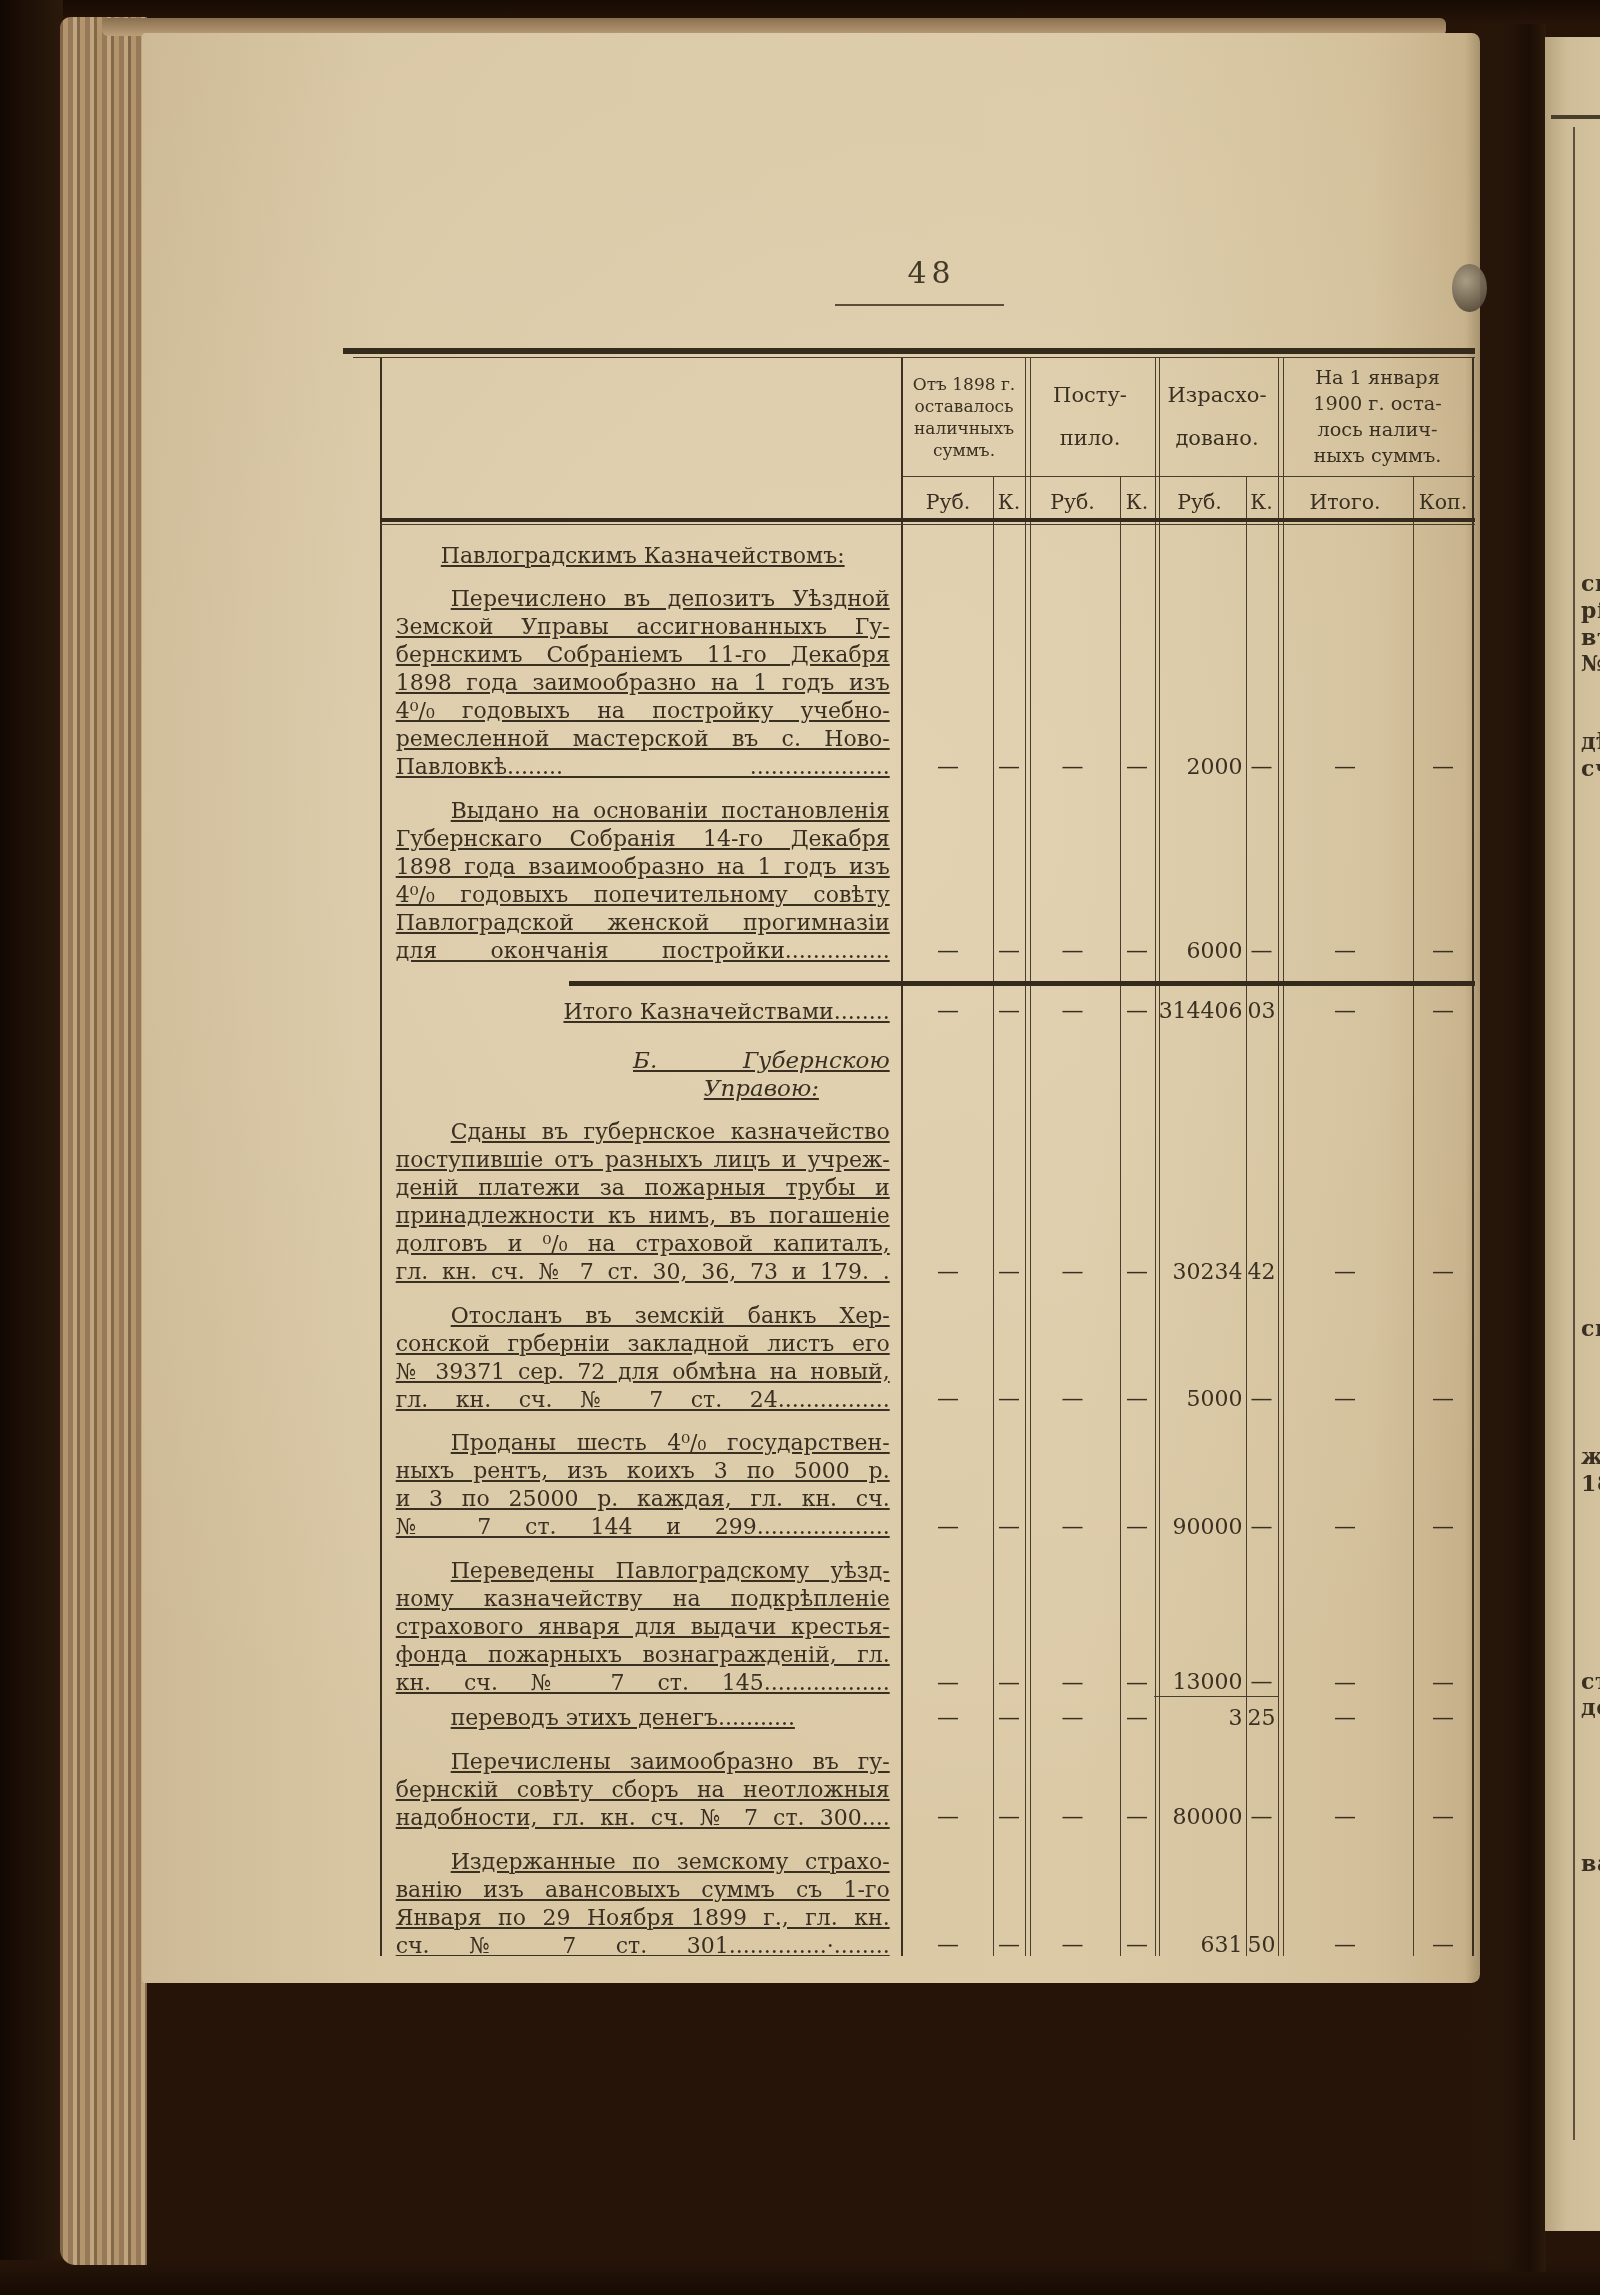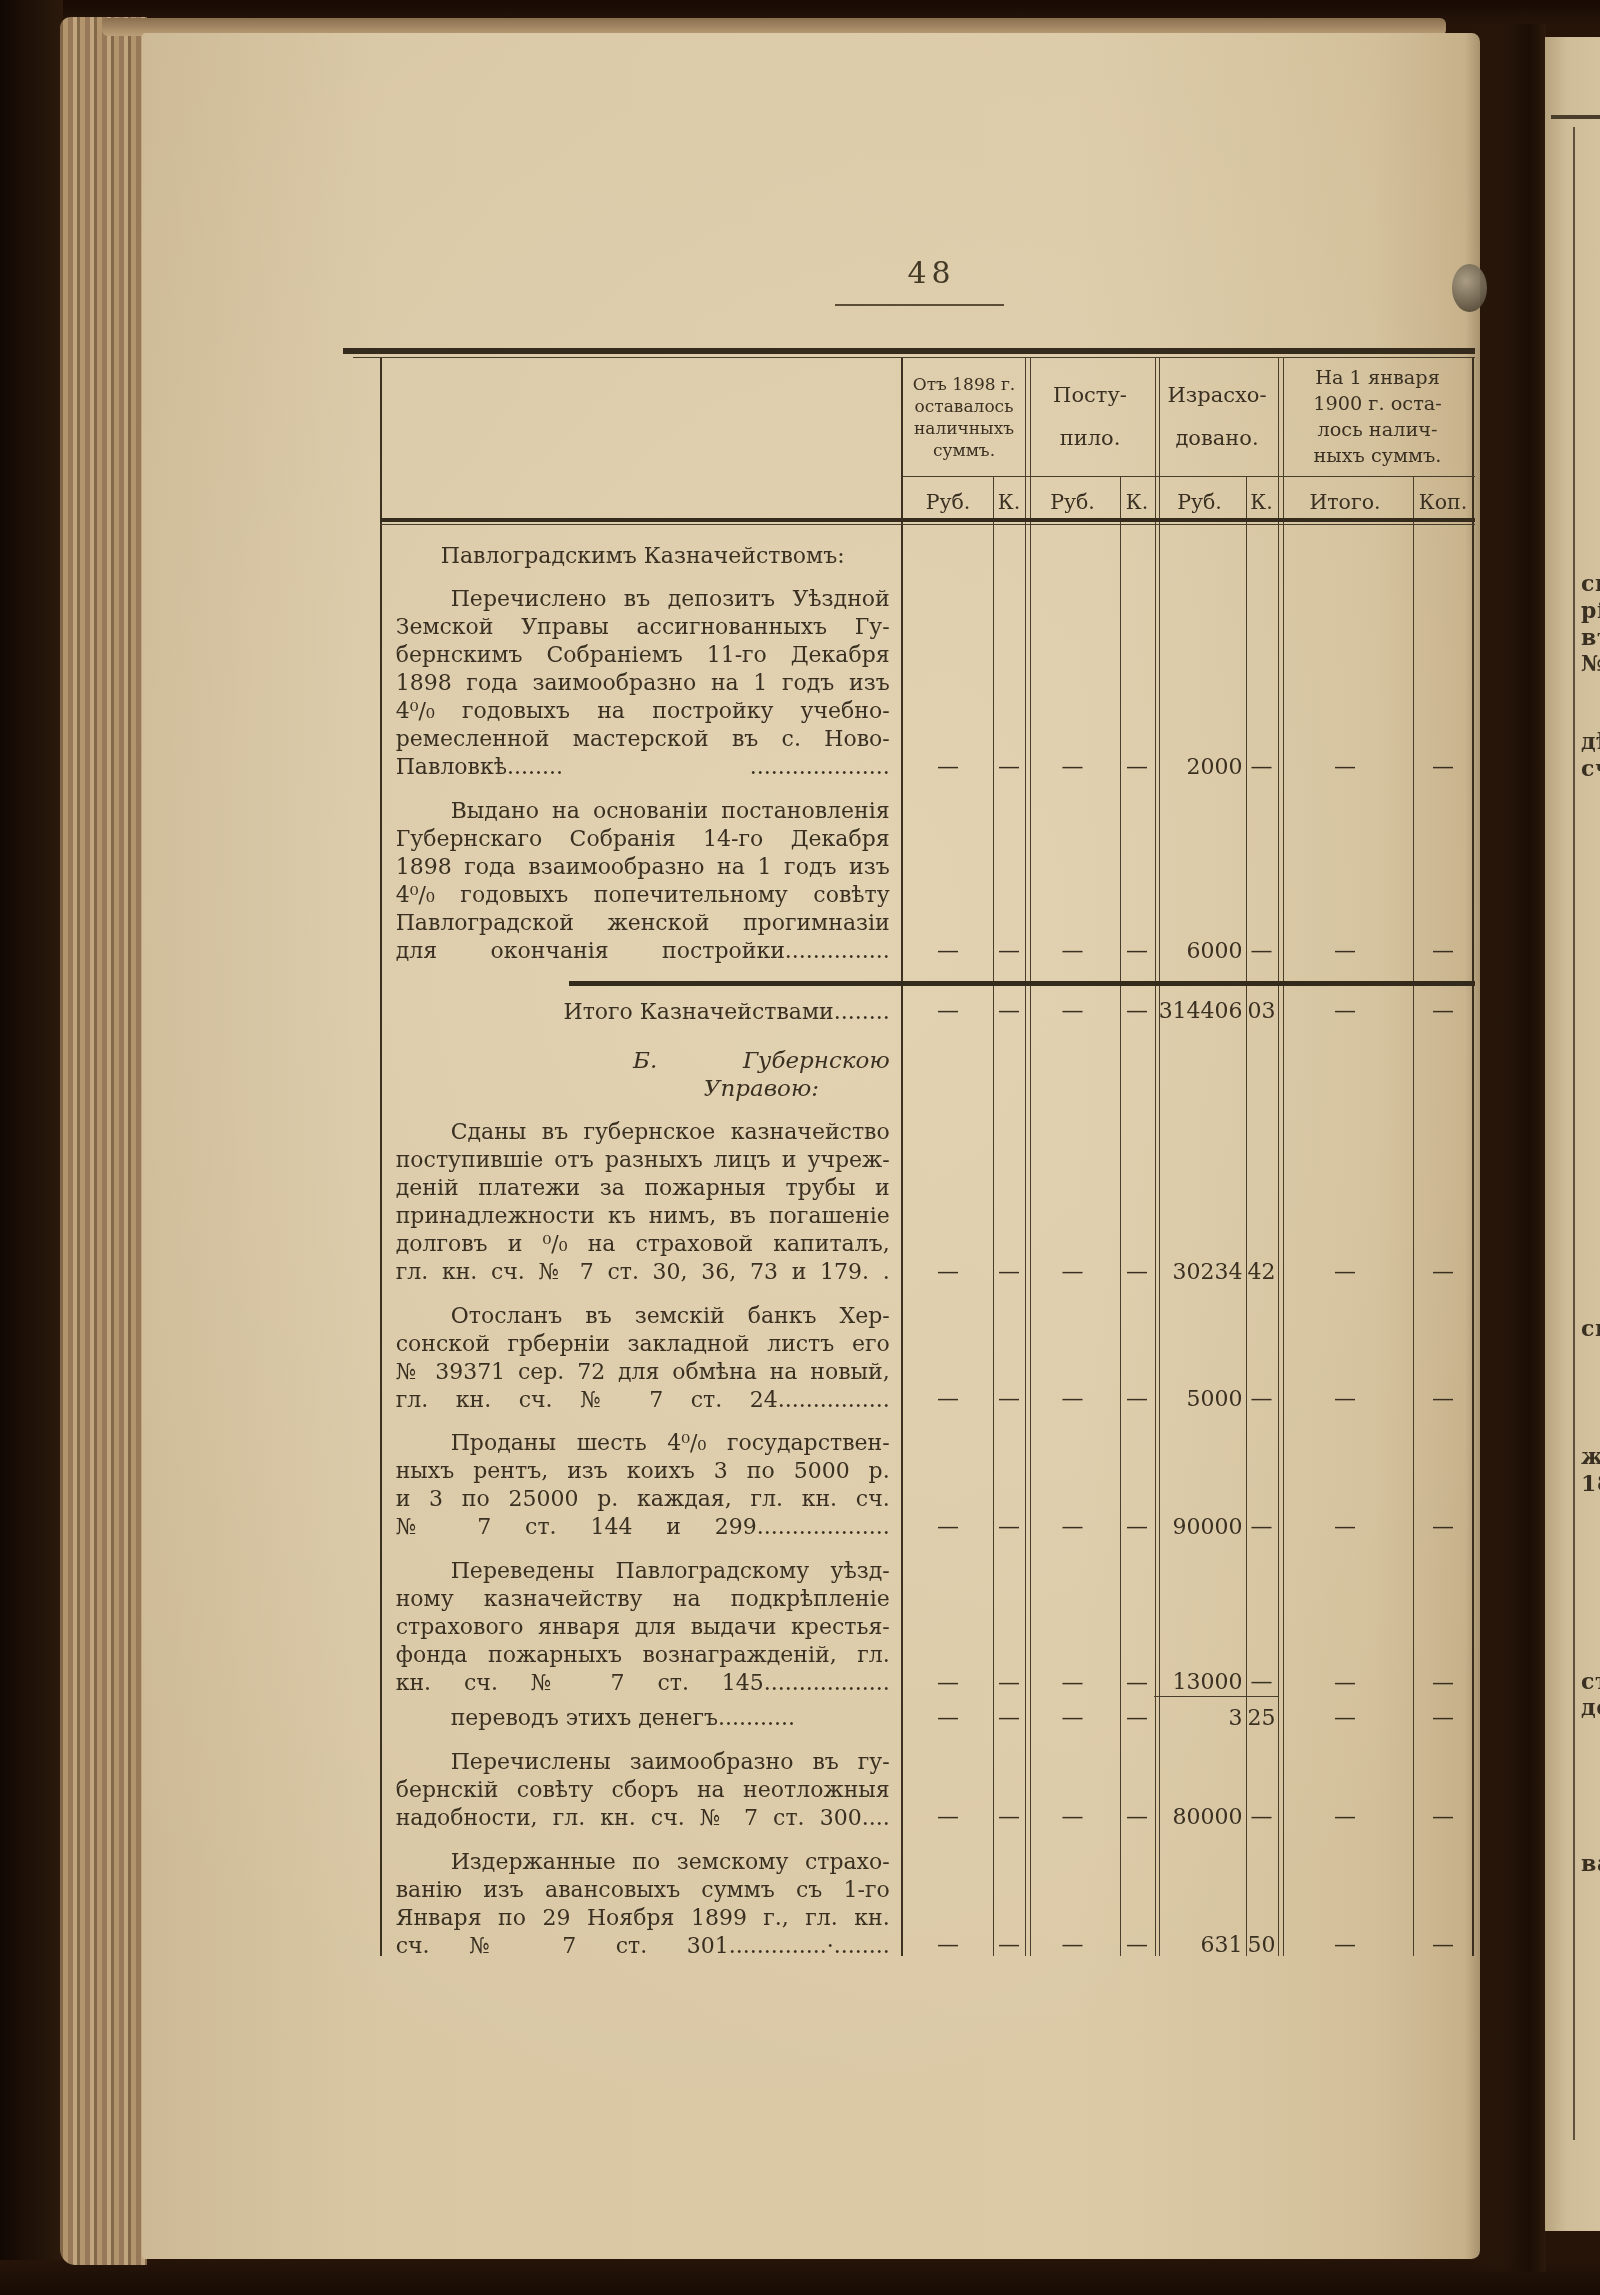--- a/index.html
+++ b/index.html
@@ -32,21 +32,21 @@
   }
   .page-stack-top{left:102px;top:18px;width:1344px;height:18px;border-radius:6px;
     background:linear-gradient(180deg,#8a6f4f,#bb9f78);}
   .corner-notch{left:1373px;top:76px;width:95px;height:55px;background:#1f1106;
     border-radius:15.7px 39px 20.5px 31px;transform:rotate(16deg);}
   .clasp{left:1452px;top:264px;width:35px;height:48px;border-radius:50%;
     background:radial-gradient(circle at 40% 35%,#a79a83,#5c5140 75%,#3a3122);opacity:.9;}
 
   
   .page-main{
-    left:142px;top:33px;width:1338px;height:2226px;
+    left:142px;top:33px;width:1338px;height:1950px;
     background:
       radial-gradient(120% 90% at 45% 40%, rgba(255,250,230,.20), rgba(0,0,0,0) 60%),
       linear-gradient(90deg,#cdb995 0%,#d9c7a4 18%,#dccaa7 70%,#d3c09b 92%,#c4ae86 100%);
     border-radius:3.6px 8.4px 8.4px 3.6px;
   }
   .gutter{left:1465px;top:24px;width:81px;height:2248px;
     background:linear-gradient(90deg,rgba(40,24,10,0) 0%,rgba(40,24,10,.45) 45%,#1c0e05 80%,#2b1a0c 100%);}
   .page-next{
     left:1545px;top:37px;width:55px;height:2194px;
     background:linear-gradient(90deg,#b7a47e,#cfbd99 40%,#d4c29e);
@@ -78,21 +78,21 @@
   .head-cell.hc1{font-size:17px;line-height:22px;}
   .head-cell.hc2,.head-cell.hc3{font-size:21px;line-height:43px;}
   .head-cell.hc4{font-size:19.3px;line-height:26px;}
 
   .t-subhead{position:absolute;left:523px;right:0;top:129px;height:49px;display:grid;
     grid-template-columns:90px 32px 95px 34px 91px 33px 134px 62px;}
   .unit{display:flex;align-items:center;justify-content:center;font-size:20.5px;}
 
   .t-body{position:absolute;left:0;right:0;top:178px;bottom:0;overflow:hidden;}
   .t-row{display:grid;grid-template-columns:523px 90px 32px 95px 34px 91px 33px 134px 62px;align-items:end;}
-  .cell.desc{padding:0 13.3px 0 15.7px;font-size:22px;line-height:28px;}
+  .cell.desc{padding:0 13.3px 0 15.7px;font-size:22px;line-height:28px;text-decoration:underline;}
   .cell.desc .line{display:block;text-align:justify;text-align-last:justify;}
   .cell.desc .line.nojust{text-align-last:auto;}
   .entry .line:first-child{text-indent:55px;}
   .t-row.entry{margin-top:15.7px;}
   .t-row.compact{margin-top:7.2px;}
   .t-row.section-heading{margin-top:15.7px;}
   .t-row.section-heading .cell.desc{text-align:center;}
   .t-row.section-heading .line{text-align-last:center !important;text-indent:0 !important;}
   .t-row.section-heading.italic .cell.desc{font-style:italic;padding-left:253px;font-size:23px;margin-top:4.8px;}
   .t-row.total{margin-top:11px;margin-bottom:1.2px;}

